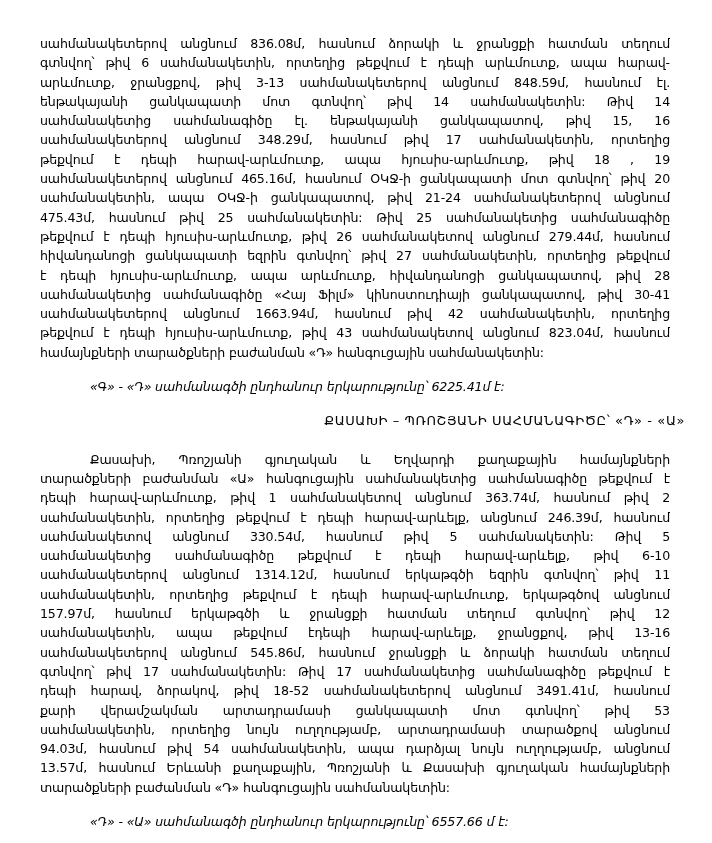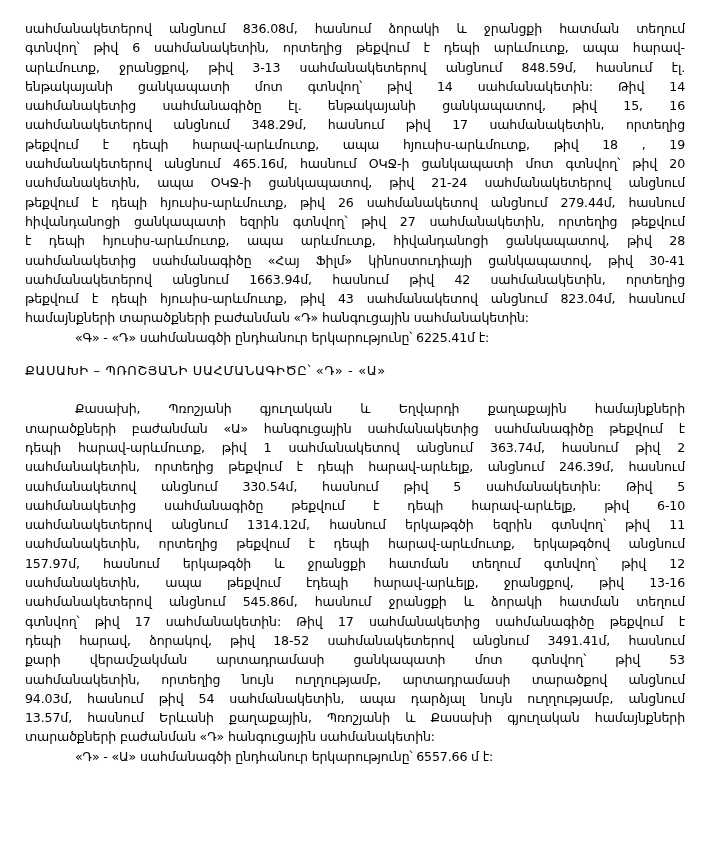--- a/index.html
+++ b/index.html
@@ -3,47 +3,48 @@
 <meta charset="utf-8">
 <style>
   html, body { margin: 0; padding: 0; background: #ffffff; }
   body {
     width: 712px; height: 843px; overflow: hidden; position: relative;
     font-family: "DejaVu Sans", "Liberation Sans", sans-serif;
     color: #000000;
   }
   .page { position: absolute; left: 25px; top: 19px; width: 660px; }
   .para {
-    font-size: 12.6px; line-height: 19.3px; margin: 0;
+    font-size: 12.6px; line-height: 19.3px; margin: 15px;
     text-align: justify; text-align-last: left;
     letter-spacing: -0.15px;
   }
   .line { display: block; text-align: justify; text-align-last: justify; white-space: nowrap; overflow: hidden; }
   .line.last { text-align-last: left; }
   .line.indent { padding-left: 50px; }
-  .summary { padding-left: 50px; white-space: nowrap; }
+  .summary { padding-left: 50px; white-space: nowrap; font-style: italic; }
   .heading {
-    text-align: left; font-size: 13px; line-height: 19.3px;
+    text-align: right; font-size: 13px; line-height: 19.3px;
     letter-spacing: 0.6px; margin: 14px 0 19px 0;
   }
 </style>
 </head>
 <body>
 
 <div class="page">
   <div class="para" id="sec1">
       <span class="line">սահմանակետերով անցնում 836.08մ, հասնում ձորակի և ջրանցքի հատման տեղում</span>
       <span class="line">գտնվող՝ թիվ 6 սահմանակետին, որտեղից թեքվում է դեպի արևմուտք, ապա հարավ-</span>
       <span class="line">արևմուտք, ջրանցքով, թիվ 3-13 սահմանակետերով անցնում 848.59մ, հասնում էլ.</span>
       <span class="line">ենթակայանի ցանկապատի մոտ գտնվող՝ թիվ 14 սահմանակետին: Թիվ 14</span>
       <span class="line">սահմանակետից սահմանագիծը էլ. ենթակայանի ցանկապատով, թիվ 15, 16</span>
       <span class="line">սահմանակետերով անցնում 348.29մ, հասնում թիվ 17 սահմանակետին, որտեղից</span>
       <span class="line">թեքվում է դեպի հարավ-արևմուտք, ապա հյուսիս-արևմուտք, թիվ 18 , 19</span>
       <span class="line">սահմանակետերով անցնում 465.16մ, հասնում ՕԿՋ-ի ցանկապատի մոտ գտնվող՝ թիվ 20</span>
       <span class="line">սահմանակետին, ապա ՕԿՋ-ի ցանկապատով, թիվ 21-24 սահմանակետերով անցնում</span>
+      <span class="line">475.43մ, հասնում թիվ 25 սահմանակետին: Թիվ 25 սահմանակետից սահմանագիծը</span>
       <span class="line">թեքվում է դեպի հյուսիս-արևմուտք, թիվ 26 սահմանակետով անցնում 279.44մ, հասնում</span>
       <span class="line">հիվանդանոցի ցանկապատի եզրին գտնվող՝ թիվ 27 սահմանակետին, որտեղից թեքվում</span>
       <span class="line">է դեպի հյուսիս-արևմուտք, ապա արևմուտք, հիվանդանոցի ցանկապատով, թիվ 28</span>
       <span class="line">սահմանակետից սահմանագիծը «Հայ Ֆիլմ» կինոստուդիայի ցանկապատով, թիվ 30-41</span>
       <span class="line">սահմանակետերով անցնում 1663.94մ, հասնում թիվ 42 սահմանակետին, որտեղից</span>
       <span class="line">թեքվում է դեպի հյուսիս-արևմուտք, թիվ 43 սահմանակետով անցնում 823.04մ, հասնում</span>
       <span class="line last">համայնքների տարածքների բաժանման «Դ» հանգուցային սահմանակետին:</span>
     </div>
   <div class="para summary">«Գ» - «Դ» սահմանագծի ընդհանուր երկարությունը՝ 6225.41մ է:</div>
   <div class="heading">ՔԱՍԱԽԻ – ՊՌՈՇՅԱՆԻ ՍԱՀՄԱՆԱԳԻԾԸ՝ «Դ» - «Ա»</div>

